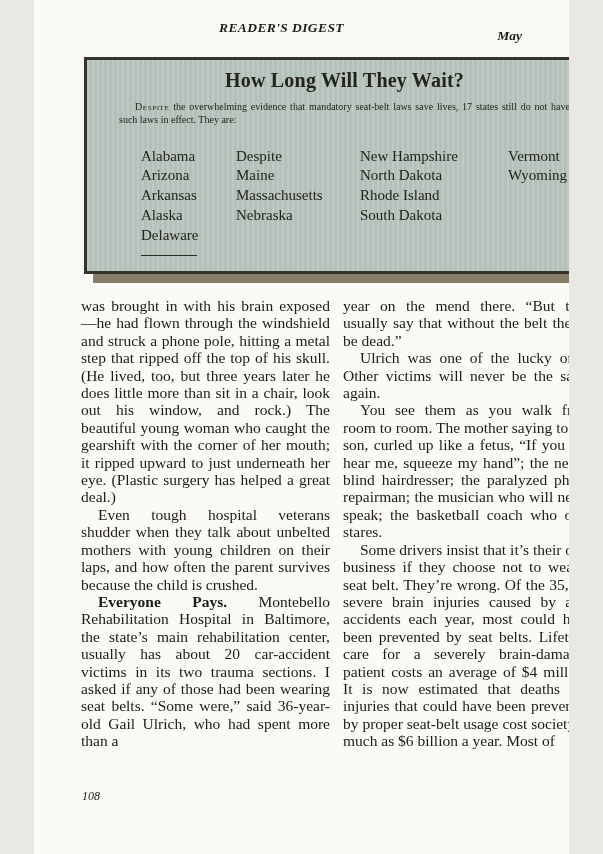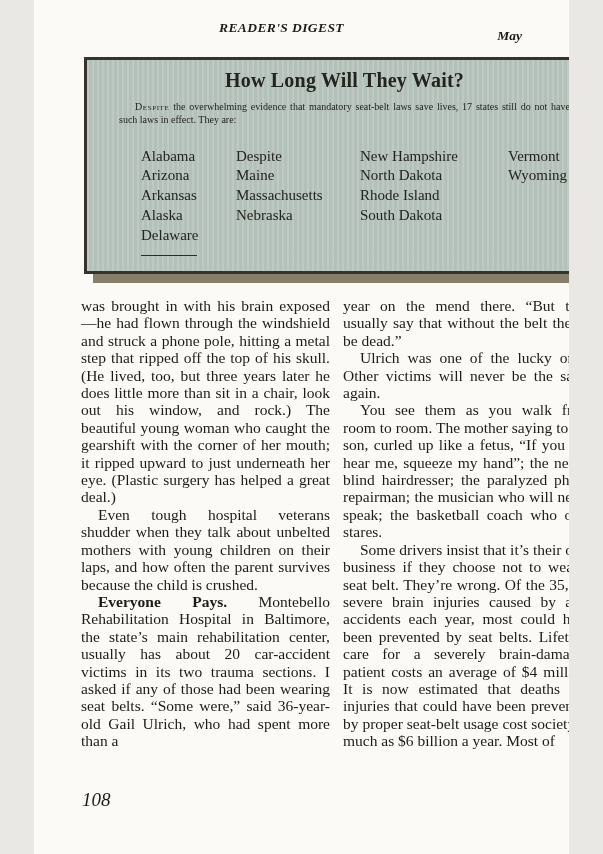--- a/index.html
+++ b/index.html
@@ -72,21 +72,21 @@
     width:249px;
     font-size:15.5px; line-height:17.4px;
     text-align:justify;
   }
   .col p { margin:0; text-indent:17px; }
   .col p.noindent { text-indent:0; }
   .lead { font-weight:bold; }
 
   .page-number {
     position:absolute; left:48px; top:789px;
-    font-style:italic; font-size:19px;text-align:center;
+    font-style:italic; font-size:12px;text-align:center;
   }
 </style>
 </head>
 <body>
 
 <div class="page">
 
   <header class="running-head">
     <div class="mag-title">READER'S DIGEST</div>
     <div class="issue-month">May</div>

